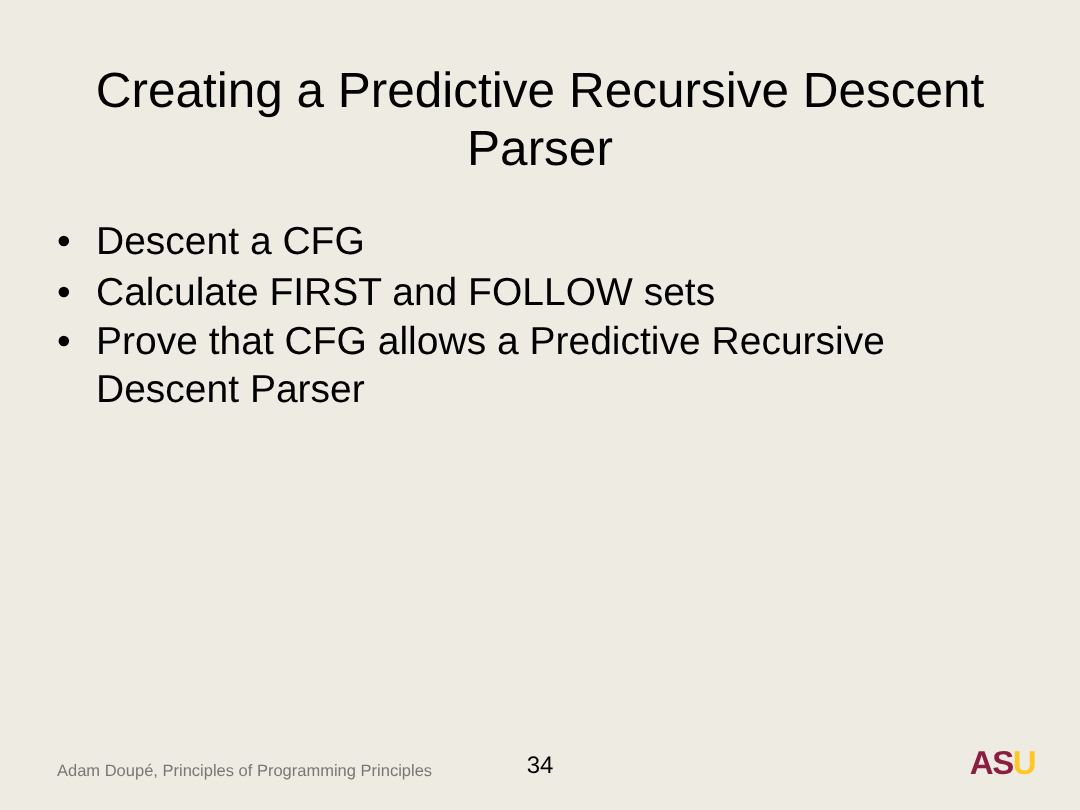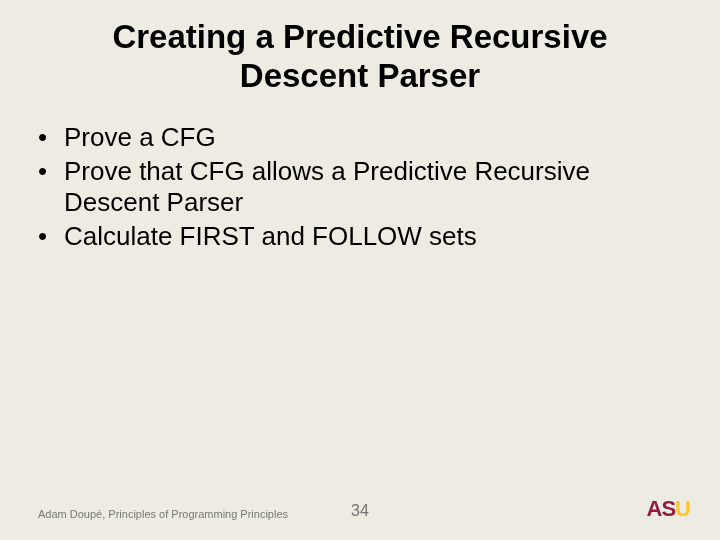--- a/index.html
+++ b/index.html
@@ -6,23 +6,24 @@
   html, body { width: 720px; height: 540px; }
   body {
     background: #eeece2;
     font-family: Arial, Helvetica, sans-serif;
     color: #000;
     position: relative;
   }
   .title {
     text-align: center;
     font-size: 33px;
-    font-weight: 700;
+    font-weight: 400;
     padding: 18px 60px 8px;
     line-height: 1.18;
+    margin-top: 23px;
   }
   .bullets {
     padding: 18px 40px 0 38px;
   }
   .bullets li {
     list-style: none;
     font-size: 26px;
     line-height: 1.22;
     padding-left: 26px;
     text-indent: -26px;
@@ -45,41 +46,41 @@
     bottom: 0;
     font-size: 11px;
     color: #777;
   }
   .pagenum {
     position: absolute;
     left: 50%;
     transform: translateX(-50%);
     bottom: 0;
     font-size: 16px;
-    color: #737373;
+    color: #000000;
   }
   .logo {
     position: absolute;
     right: 30px;
     bottom: -2px;
     font-weight: 900;
     font-size: 22px;
     letter-spacing: -1px;
     color: #8c1d40;
   }
   .logo .gold { color: #ffc627; }
 </style>
 </head>
 <body>
 
 <h1 class="title">Creating a Predictive Recursive Descent Parser</h1>
 
 <ul class="bullets">
-  <li>Prove a CFG</li>
+  <li>Descent a CFG</li>
+  <li>Calculate FIRST and FOLLOW sets</li>
   <li>Prove that CFG allows a Predictive Recursive Descent Parser</li>
-  <li>Calculate FIRST and FOLLOW sets</li>
 </ul>
 
 <div class="footer">
   <div class="credit">Adam Doupé, Principles of Programming Principles</div>
   <div class="pagenum">34</div>
   <div class="logo"><span>AS</span><span class="gold">U</span></div>
 </div>
 
 </body></html>

